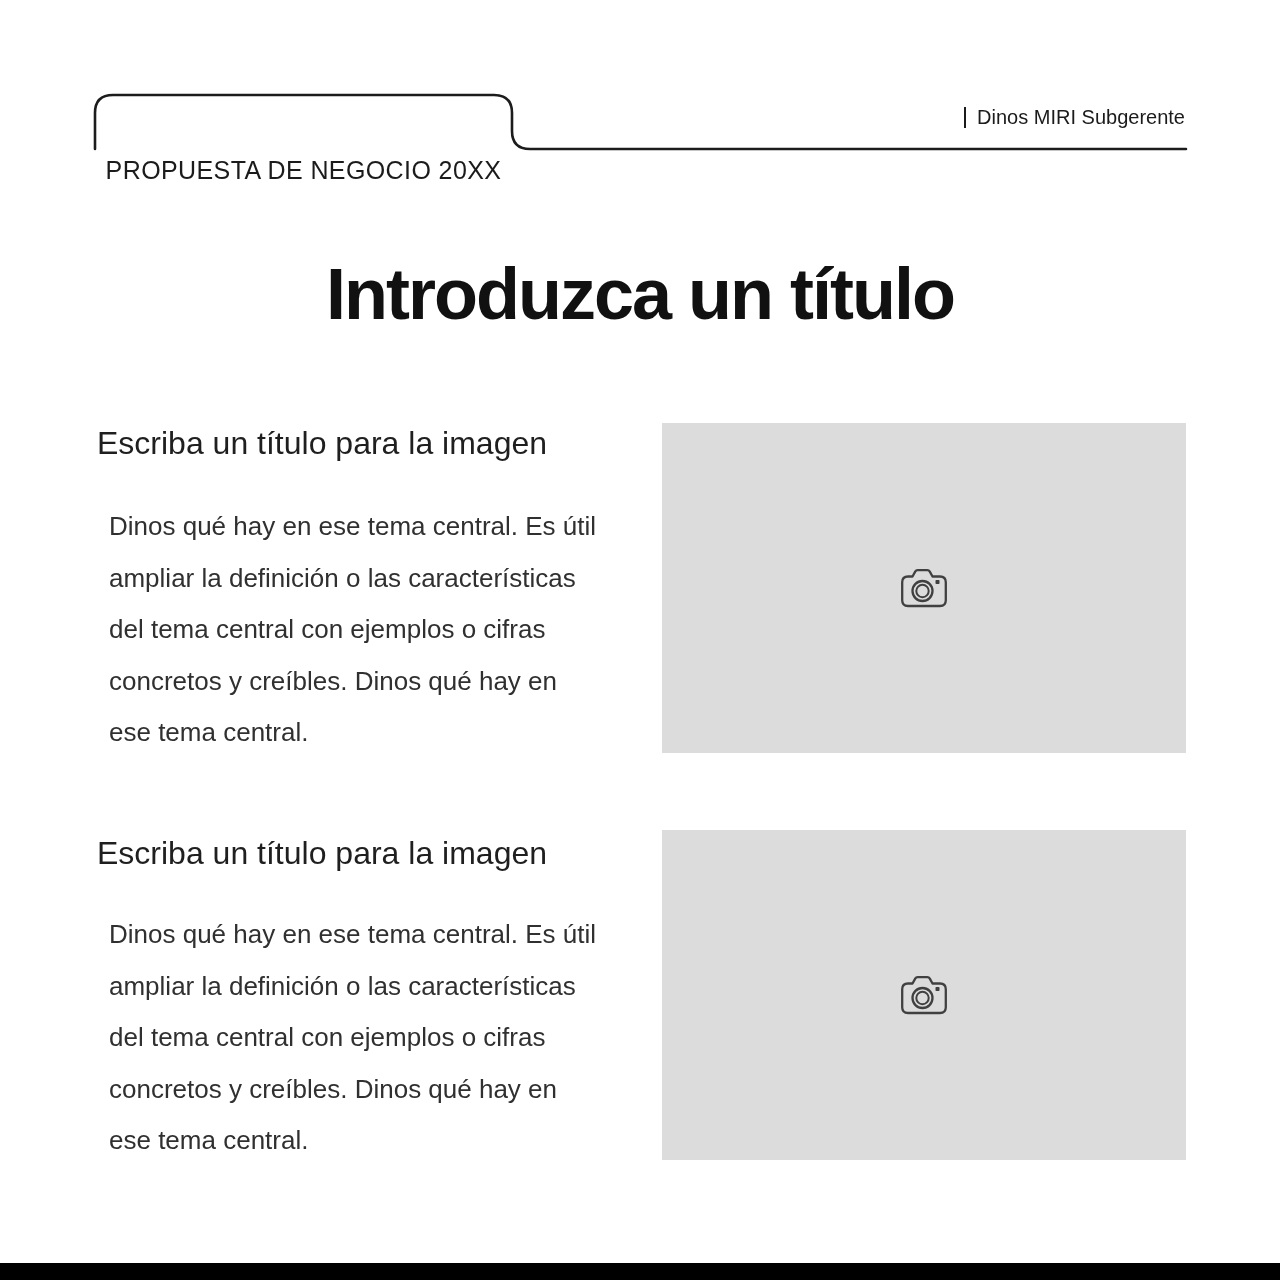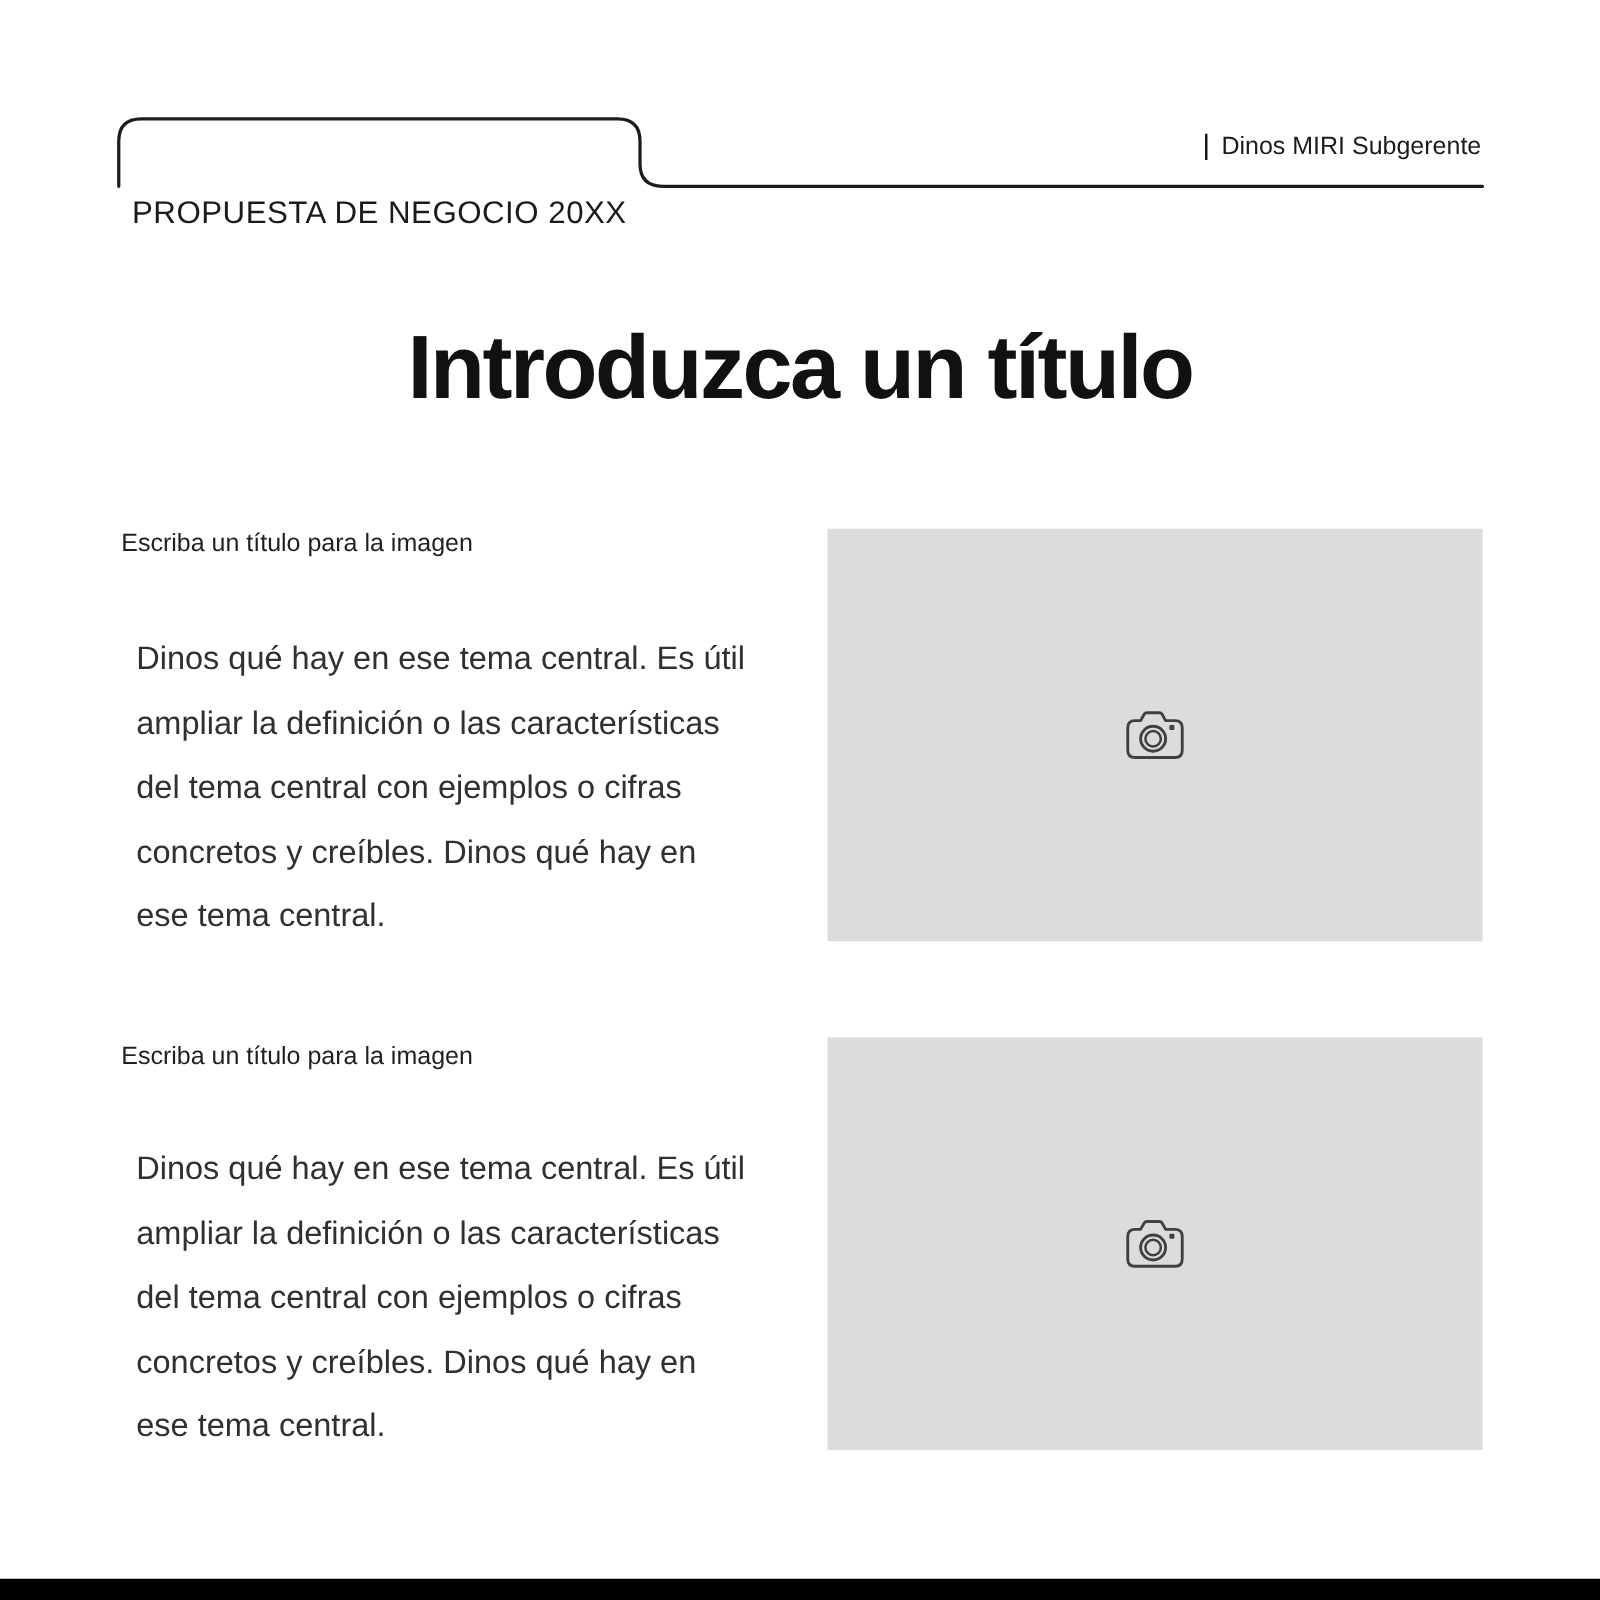--- a/index.html
+++ b/index.html
@@ -46,21 +46,21 @@
   }
   .main-title{
     position:absolute;left:0;top:249px;width:100%;
     text-align:center;font-size:72px;font-weight:700;
     letter-spacing:-2px;line-height:1.25;color:#111111;
   }
 
   
   .section-heading{
     position:absolute;left:97px;width:545px;
-    font-size:20px;line-height:1.25;color:#1f1f1f;
+    font-size:32px;line-height:1.25;color:#1f1f1f;
   }
   .section-body{
     position:absolute;left:109px;width:545px;
     font-size:26px;line-height:51.5px;color:var(--body-text);
     white-space:pre-line;
   }
   .img-placeholder{
     position:absolute;left:662px;width:524px;height:330px;
     background:var(--placeholder-bg);
     display:flex;align-items:center;justify-content:center;

